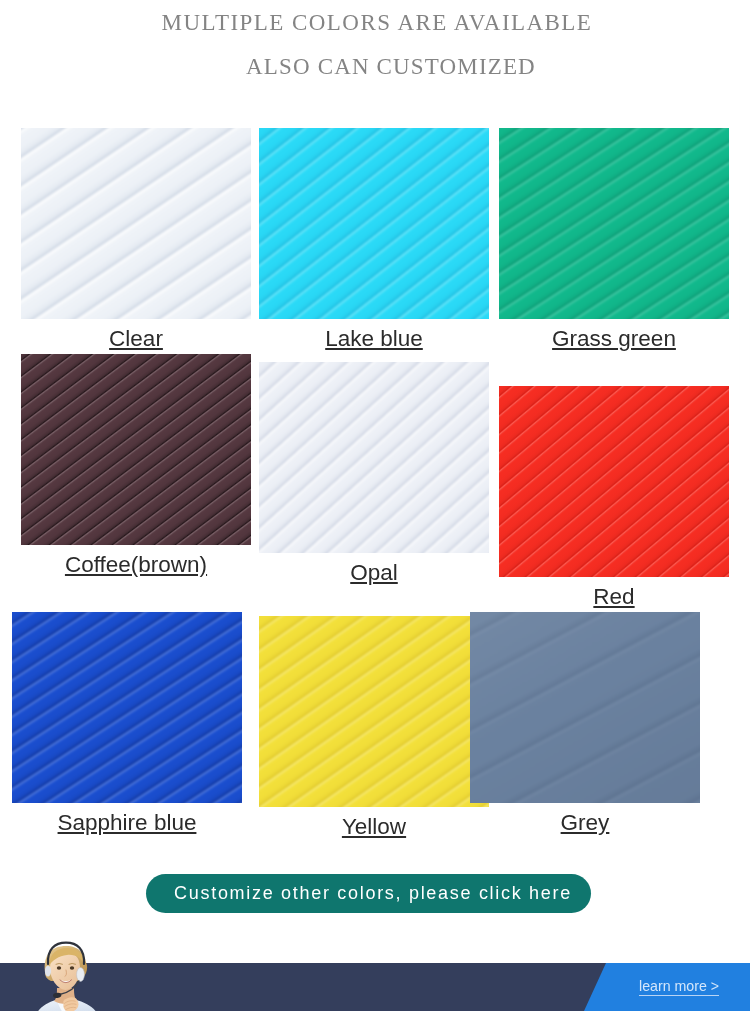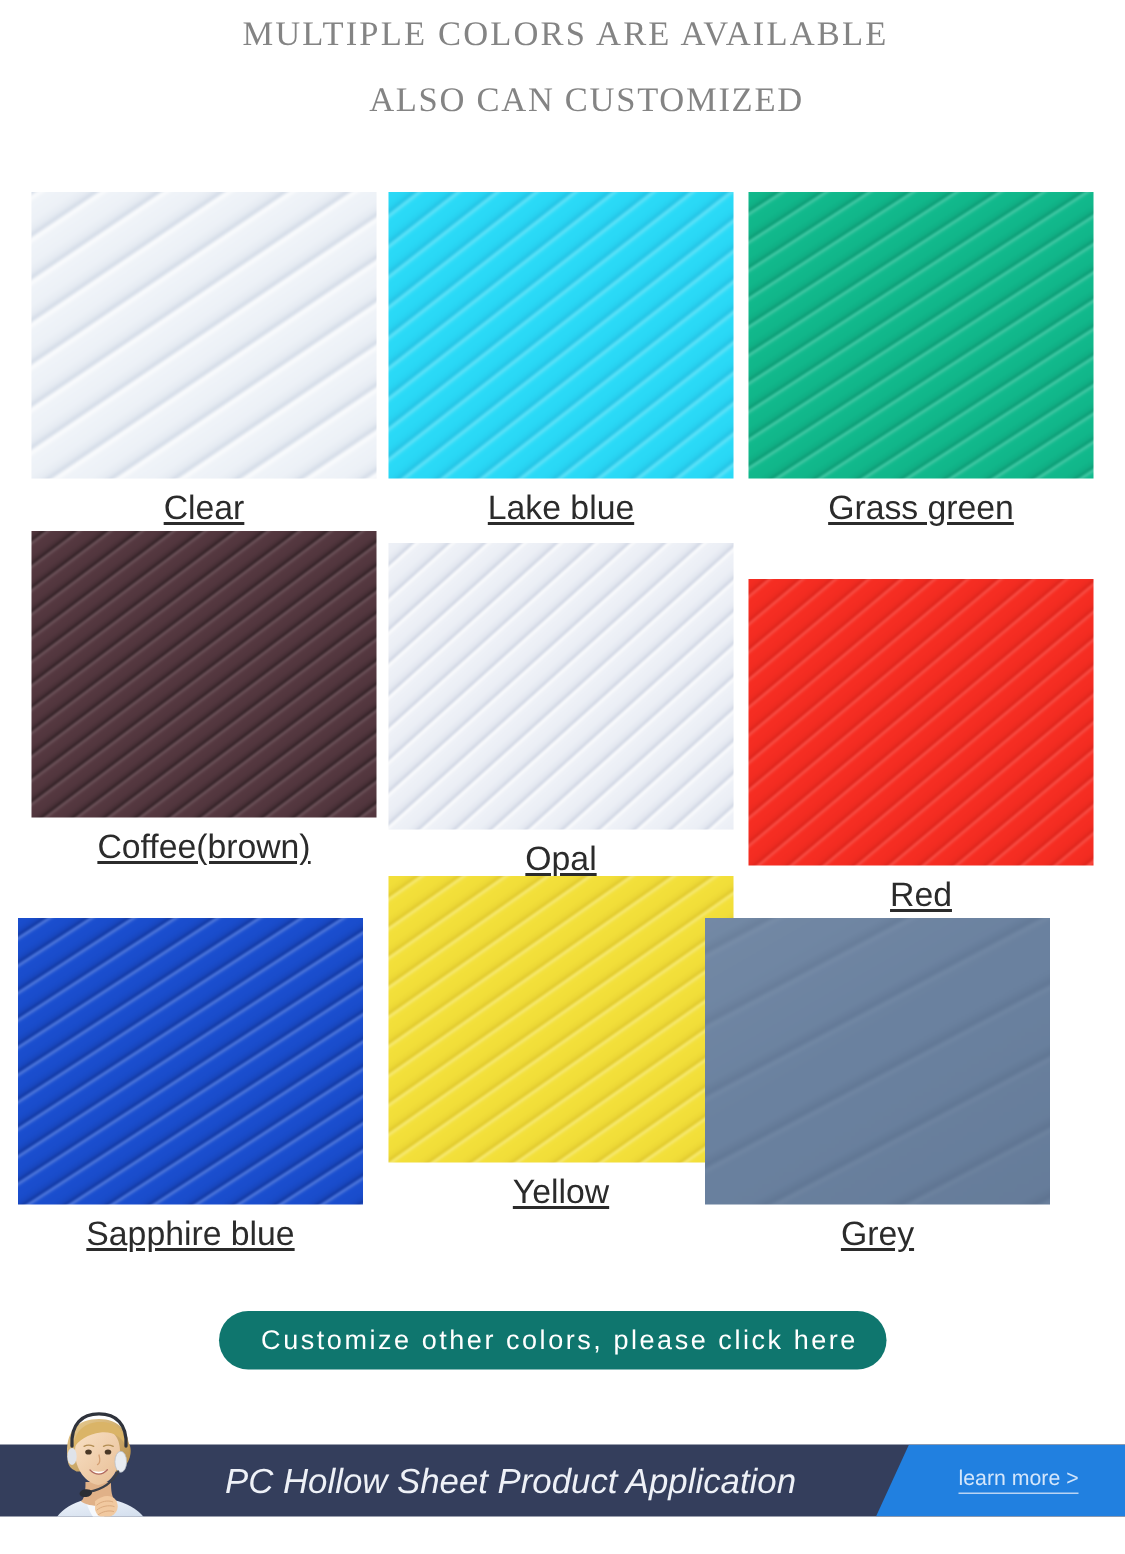--- a/index.html
+++ b/index.html
@@ -230,42 +230,41 @@
           <div class="tex tex5"></div>
         </div>
         <div class="swatch-label">Red</div>
       </div>
       <div class="swatch-cell" style="left: 12px; top: 612px;">
         <div class="swatch">
           <div class="tex tex6"></div>
         </div>
         <div class="swatch-label">Sapphire blue</div>
       </div>
-      <div class="swatch-cell" style="left: 259px; top: 584px;">
+      <div class="swatch-cell" style="left: 259px; top: 616px;">
         <div class="swatch">
           <div class="tex tex7"></div>
         </div>
         <div class="swatch-label">Yellow</div>
       </div>
       <div class="swatch-cell" style="left: 470px; top: 612px;">
         <div class="swatch">
           <div class="tex tex8"></div>
         </div>
         <div class="swatch-label">Grey</div>
       </div>
     </div>
 
   <div class="cta">
     <span>Customize other colors, please click here</span>
   </div>
 
   <div class="footer">
     <div class="footer-bar"></div>
     <div class="footer-accent"></div>
-    <div class="footer-title">PC Hollow Sheet Product Application</div>
     <div class="footer-link">
       <span>learn more &gt;</span>
     </div>
     <svg class="agent" viewBox="0 0 84 92" xmlns="http://www.w3.org/2000/svg">
  <defs>
   <linearGradient id="sk" x1="0.1" y1="0" x2="0.9" y2="1">
     <stop offset="0" stop-color="#f8e0c4"></stop>
             <stop offset="1" stop-color="#e8bf97"></stop>
   </linearGradient>
   <linearGradient id="bl" x1="0" y1="0" x2="0.4" y2="1">

